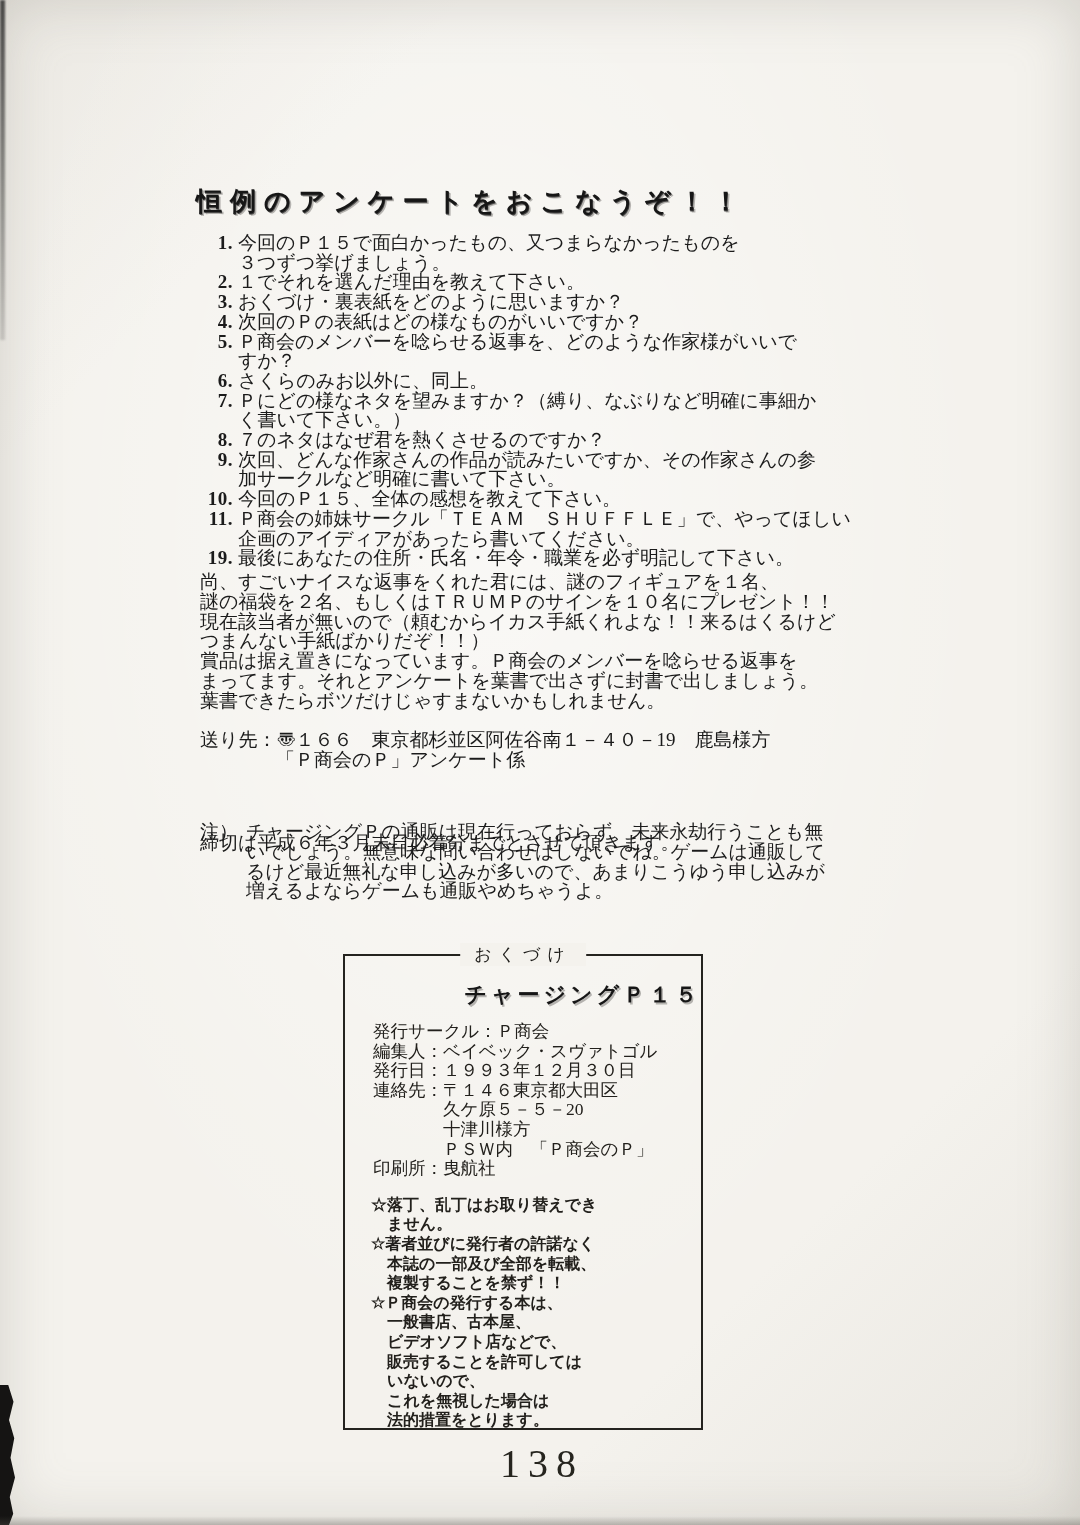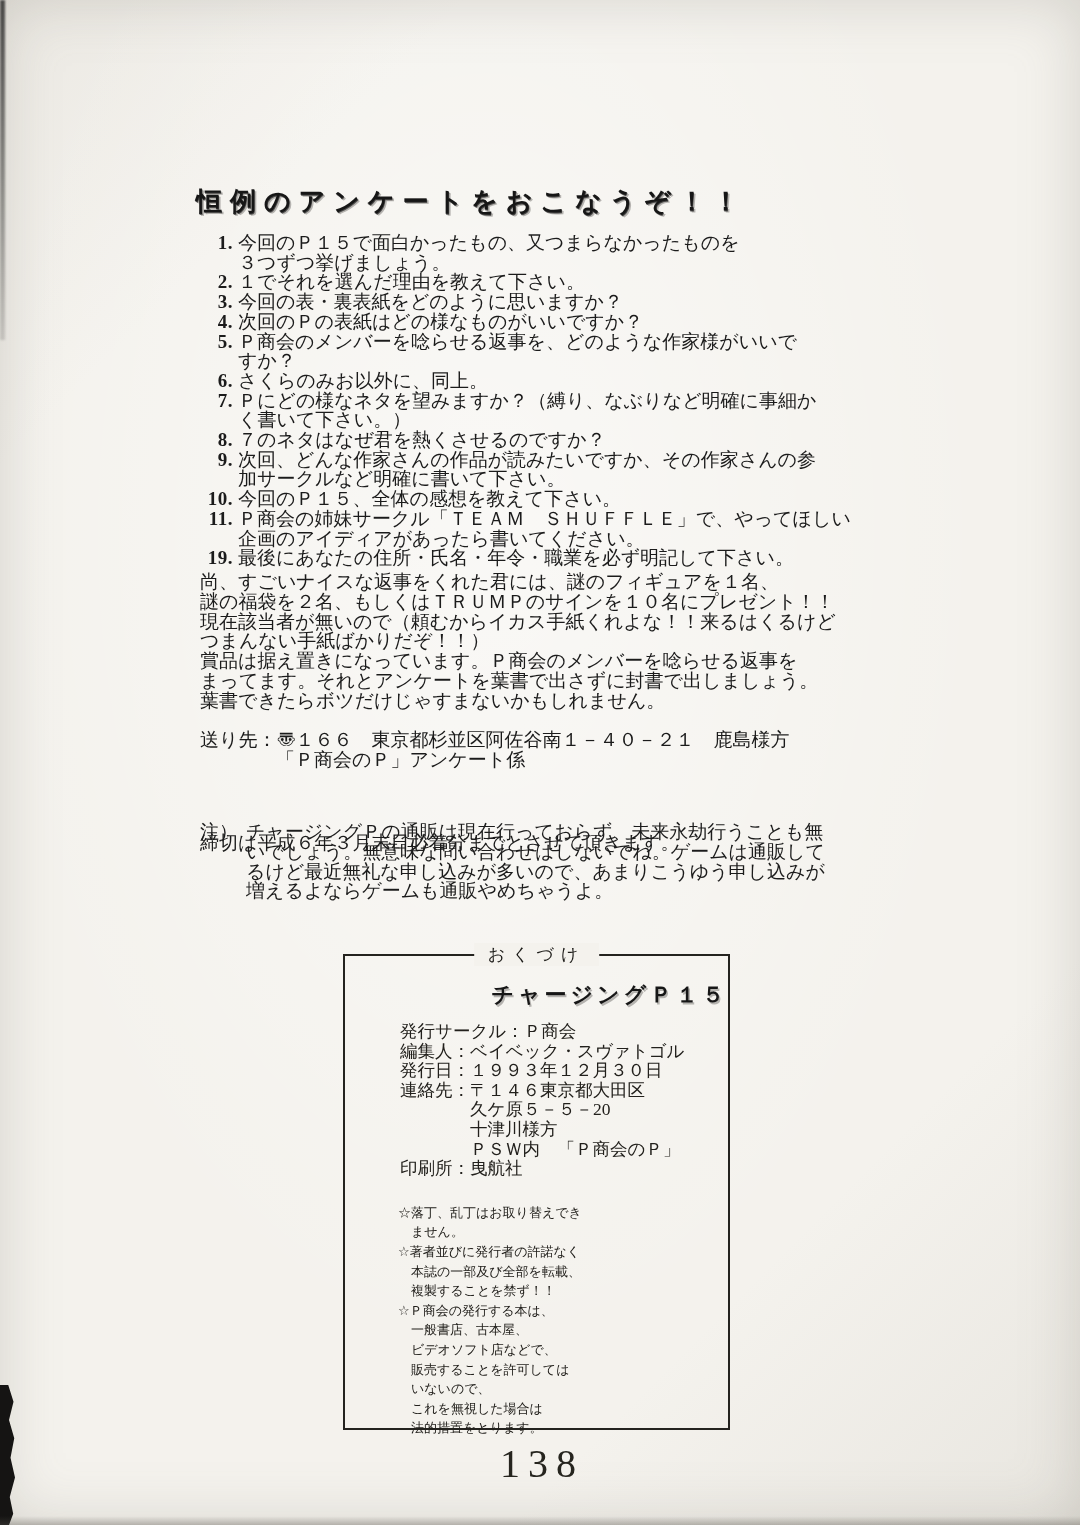--- a/index.html
+++ b/index.html
@@ -52,37 +52,36 @@
   .mailing{position:absolute;left:200px;top:730px;width:680px;font-size:19px;line-height:20px;white-space:pre-line;}
   .deadline{position:absolute;left:200px;top:786px;width:680px;font-size:19px;white-space:nowrap;margin-top:44px;}
 
   .note{position:absolute;left:200px;top:822px;width:690px;font-size:19px;line-height:19.8px;display:flex;}
   .note-label{flex:none;width:46px;}
   .note-text{white-space:pre-line;}
 
   .colophon{
     position:absolute;left:343px;top:954px;width:356px;height:472px;
     border:2.5px solid #24231f;
-    padding-left:27px;
   }
   .colophon-label{
     position:absolute;top:-13px;left:50%;transform:translateX(-50%);
     background:#f4f2ed;padding:0 14px;
     font-size:17px;letter-spacing:7px;white-space:nowrap;color:#1d1c19;
   }
   .colophon-title{
     margin-top:24px;text-align:right;
     font-size:22px;font-weight:bold;letter-spacing:4px;
     color:#161616;text-shadow:1.5px 1.5px 0 rgba(60,58,55,0.35);
   }
   .colophon-details{
     margin:12px 0 0 28px;font-size:17.5px;line-height:19.6px;white-space:pre-line;color:#22201c;
   }
   .colophon-notes{
-    margin:24px 0 0 26px;font-size:13px;line-height:19.6px;white-space:pre-line;color:#22201c;
+    margin:16px 0 0 26px;font-size:16px;line-height:19.6px;white-space:pre-line;color:#22201c;font-weight:bold;
   }
 
   .page-number{
     position:absolute;left:500px;top:1440px;
     font-size:40px;letter-spacing:8px;color:#26251f;white-space:nowrap;
   }
 </style>
 </head>
 <body>
 
@@ -99,21 +98,21 @@
       <span class="qnum">1.</span>
       <span class="qtext">今回のＰ１５で面白かったもの、又つまらなかったものを
 ３つずつ挙げましょう。</span>
     </div>
     <div class="q">
       <span class="qnum">2.</span>
       <span class="qtext">１でそれを選んだ理由を教えて下さい。</span>
     </div>
     <div class="q">
       <span class="qnum">3.</span>
-      <span class="qtext">今回の表・裏表紙をどのように思いますか？</span>
+      <span class="qtext">おくづけ・裏表紙をどのように思いますか？</span>
     </div>
     <div class="q">
       <span class="qnum">4.</span>
       <span class="qtext">次回のＰの表紙はどの様なものがいいですか？</span>
     </div>
     <div class="q">
       <span class="qnum">5.</span>
       <span class="qtext">Ｐ商会のメンバーを唸らせる返事を、どのような作家様がいいで
 すか？</span>
     </div>
@@ -151,21 +150,21 @@
   </div>
 
   <div class="prize">尚、すごいナイスな返事をくれた君には、謎のフィギュアを１名、
 謎の福袋を２名、もしくはＴＲＵＭＰのサインを１０名にプレゼント！！
 現在該当者が無いので（頼むからイカス手紙くれよな！！来るはくるけど
 つまんない手紙ばかりだぞ！！）
 賞品は据え置きになっています。Ｐ商会のメンバーを唸らせる返事を
 まってます。それとアンケートを葉書で出さずに封書で出しましょう。
 葉書できたらボツだけじゃすまないかもしれません。</div>
 
-  <div class="mailing">送り先：〠１６６　東京都杉並区阿佐谷南１－４０－２１　鹿島様方
+  <div class="mailing">送り先：〠１６６　東京都杉並区阿佐谷南１－４０－19　鹿島様方
 　　　　「Ｐ商会のＰ」アンケート係</div>
   <div class="deadline">締切は平成６年３月末日必着分までとさせて頂きます。</div>
 
   <div class="note">
     <span class="note-label">注）</span>
     <span class="note-text">チャージングＰの通販は現在行っておらず、未来永劫行うことも無
 いでしょう。無意味な問い合わせはしないでね。ゲームは通販して
 るけど最近無礼な申し込みが多いので、あまりこうゆう申し込みが
 増えるよならゲームも通販やめちゃうよ。</span>
   </div>

